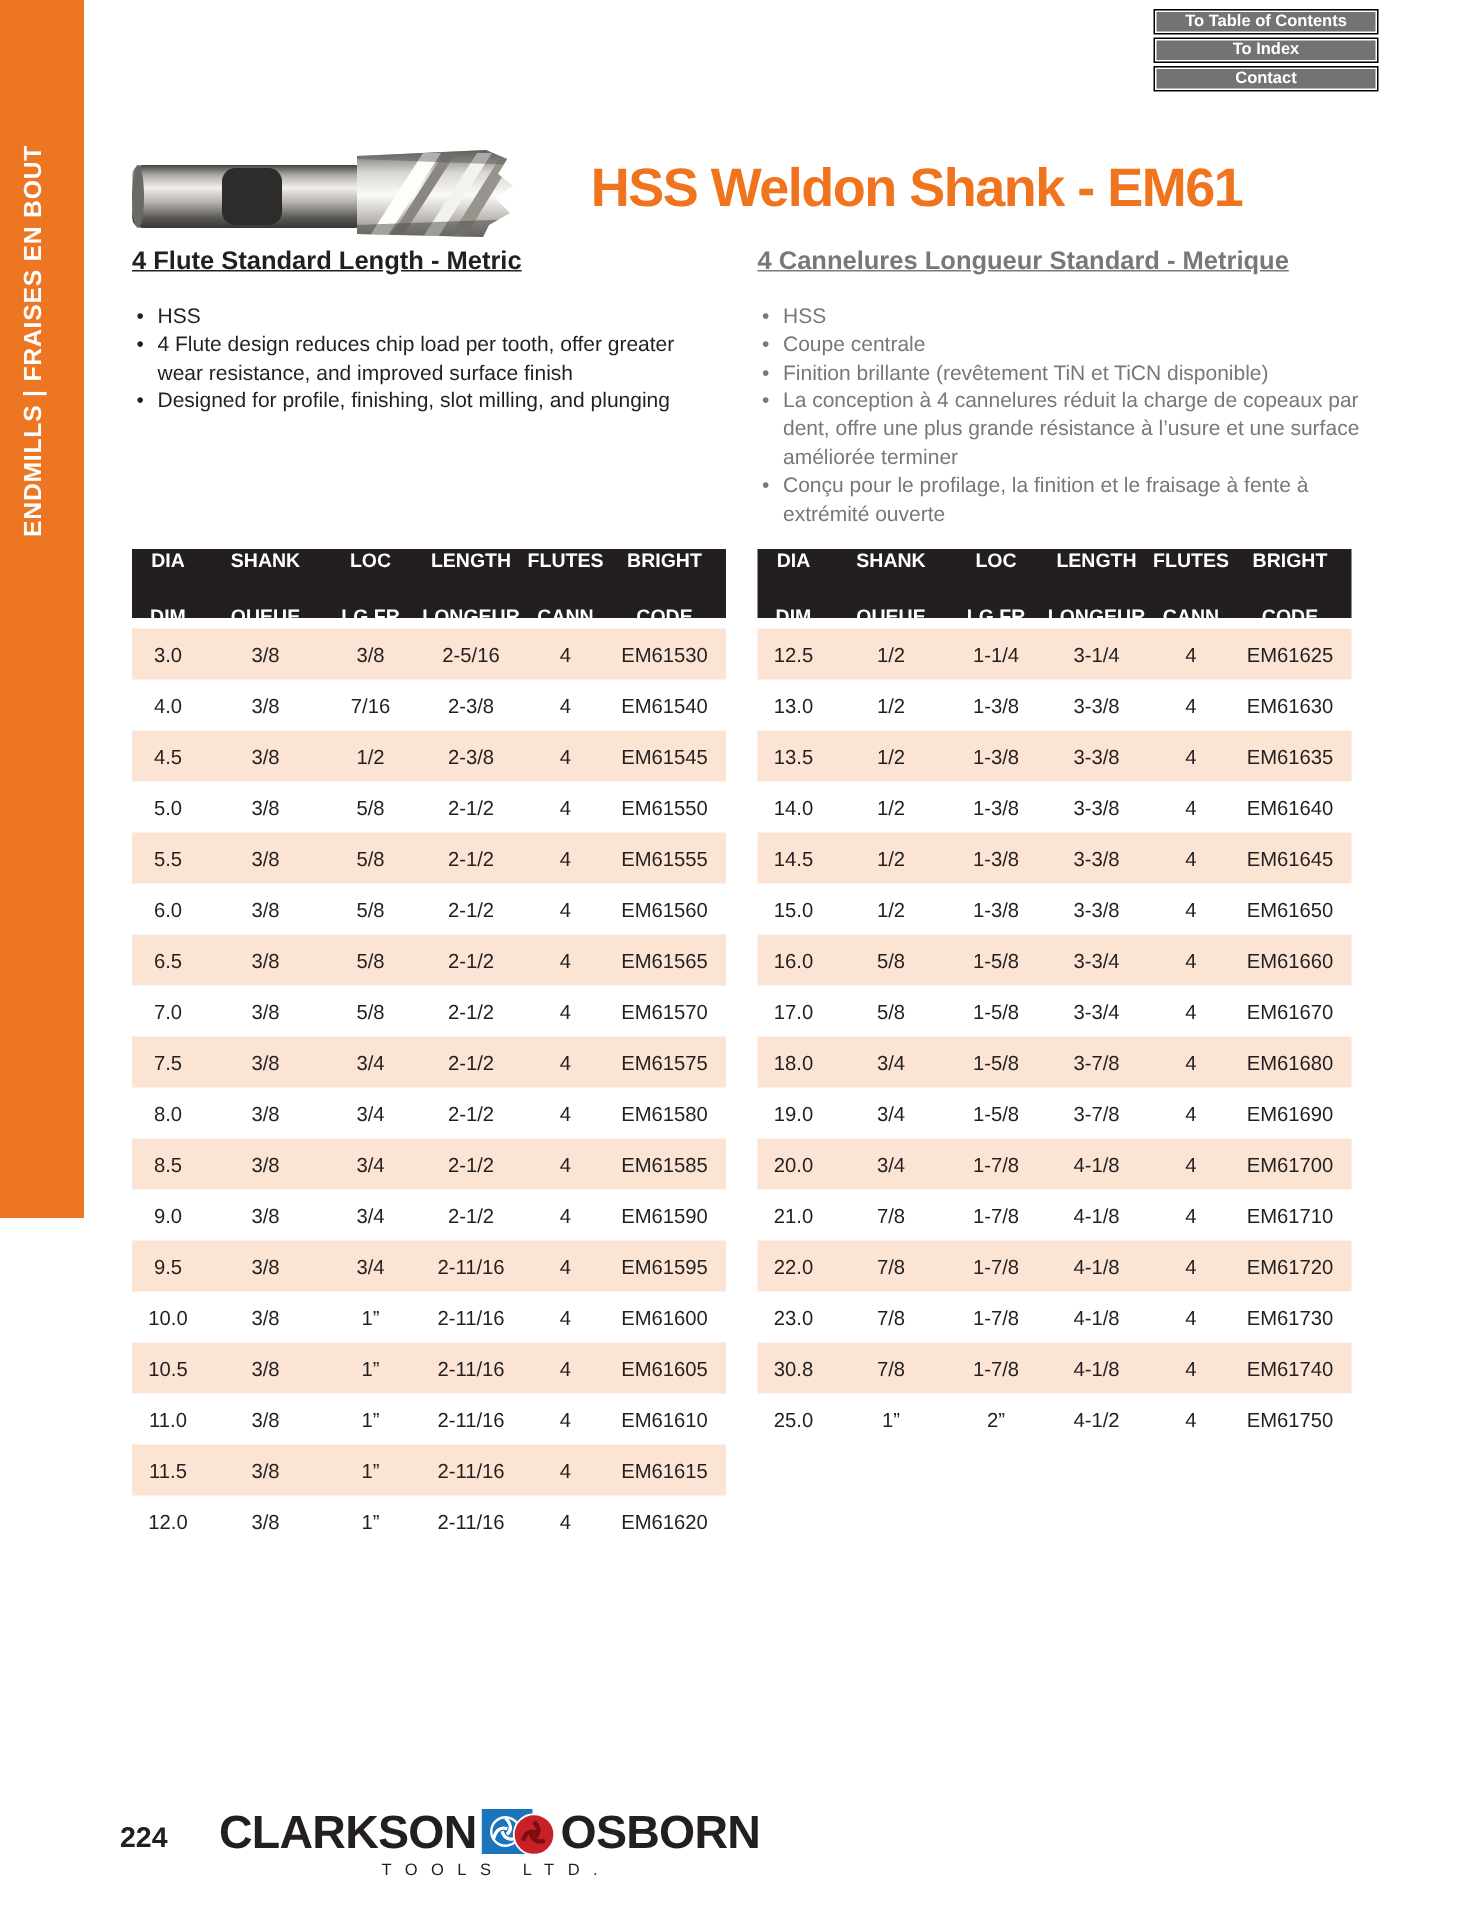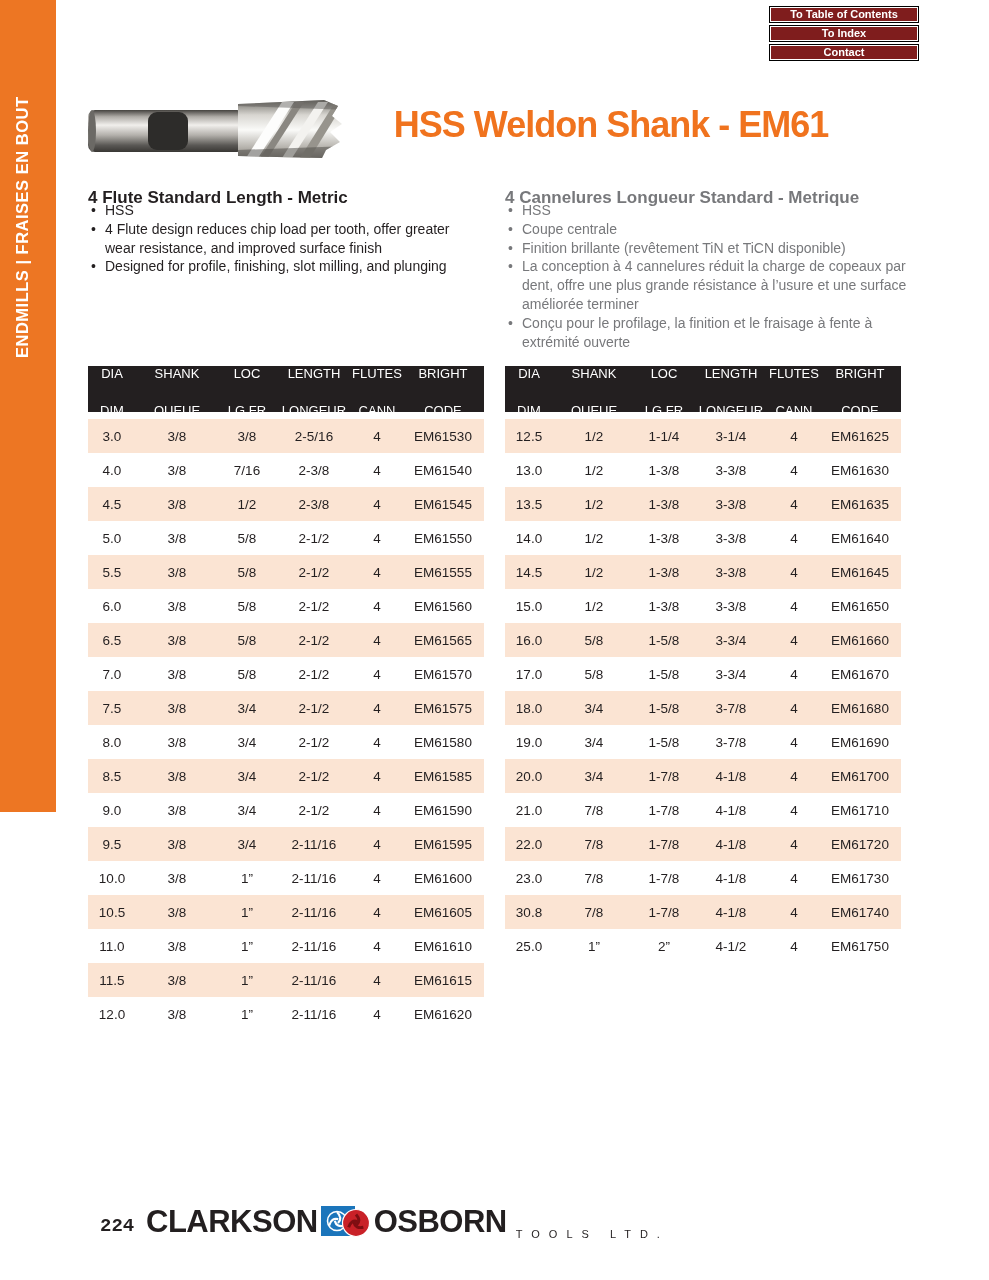--- a/index.html
+++ b/index.html
@@ -15,60 +15,60 @@
   .sidebar{position:absolute;left:0;top:0;width:56px;height:812px;background:var(--orange);}
   .sidebar-label{
     position:absolute;left:13px;top:58px;width:30px;height:300px;
     writing-mode:vertical-rl;transform:rotate(180deg);
     color:#fff;font-weight:bold;font-size:16.5px;letter-spacing:0.5px;white-space:nowrap;
   }
 
   
   .nav{position:absolute;top:7px;right:71px;width:148px;}
   .nav-btn{
-    width:100%;height:15px;margin-bottom:4px;background:#7f1d1d;
+    width:100%;height:15px;margin-bottom:4px;background:#737373;
     border:1px solid #fff;outline:1px solid #000;
     display:flex;align-items:center;justify-content:center;
     color:#fff;font-weight:bold;font-size:11px;line-height:11px;cursor:pointer;
   }
 
   
   .product-img{position:absolute;left:86px;top:96px;}
   .page-title{
     position:absolute;left:345px;top:104px;width:532px;text-align:center;
     font-size:36px;font-weight:bold;letter-spacing:-1px;color:var(--title-orange);white-space:nowrap;
   }
 
   
-  .sec-heading{position:absolute;top:188px;font-size:17px;font-weight:bold;white-space:nowrap;}
+  .sec-heading{position:absolute;top:164px;font-size:17px;font-weight:bold;white-space:nowrap;text-decoration:underline;}
   .sec-heading.en{left:88px;color:var(--ink);}
   .sec-heading.fr{left:505px;color:var(--gray);}
   ul.bullets{position:absolute;top:201px;list-style:none;font-size:14px;line-height:18.8px;}
   ul.bullets.en{left:88px;width:392px;color:var(--ink);}
   ul.bullets.fr{left:505px;width:402px;color:var(--gray);}
   ul.bullets li{position:relative;padding-left:17px;}
   ul.bullets li::before{content:"\2022";position:absolute;left:3px;}
 
   
   .spec-table{position:absolute;top:366px;width:396px;font-size:13.5px;}
   .spec-table.left{left:88px;}
   .spec-table.right{left:505px;}
   .thead{
     display:grid;grid-template-columns:48px 82px 58px 76px 50px 82px;
     background:var(--ink);color:#fff;height:46px;align-items:center;margin-bottom:7px;
   }
   .th{display:flex;flex-direction:column;align-items:center;justify-content:space-between;
-      font-weight:normal;font-size:13px;line-height:15.5px;text-align:center;gap:21px;}
+      font-weight:bold;font-size:13px;line-height:15.5px;text-align:center;gap:21px;}
   .tr{display:grid;grid-template-columns:48px 82px 58px 76px 50px 82px;height:34px;align-items:center;}
   .tbody .tr:nth-child(odd){background:var(--peach);}
   .td{text-align:center;white-space:nowrap;}
 
   
-  .page-number{position:absolute;left:100px;top:1215px;font-size:19px;font-weight:bold;font-family:Liberation Mono, monospace;}
-  .brand{position:absolute;left:146px;top:1204px;display:flex;align-items:flex-end;}
+  .page-number{position:absolute;left:80px;top:1215px;font-size:19px;font-weight:bold;}
+  .brand{position:absolute;left:146px;top:1204px;display:flex;flex-direction:column;align-items:center;}
   .brand-row{display:flex;align-items:center;gap:3px;}
   .brand-word{font-size:31px;font-weight:bold;letter-spacing:-0.5px;color:var(--ink);}
   .brand-sub{font-size:11px;letter-spacing:9px;color:var(--ink);margin-top:1px;padding-left:9px;}
 </style>
 </head>
 <body>
 
 <div class="page">
 
   <div class="sidebar">

